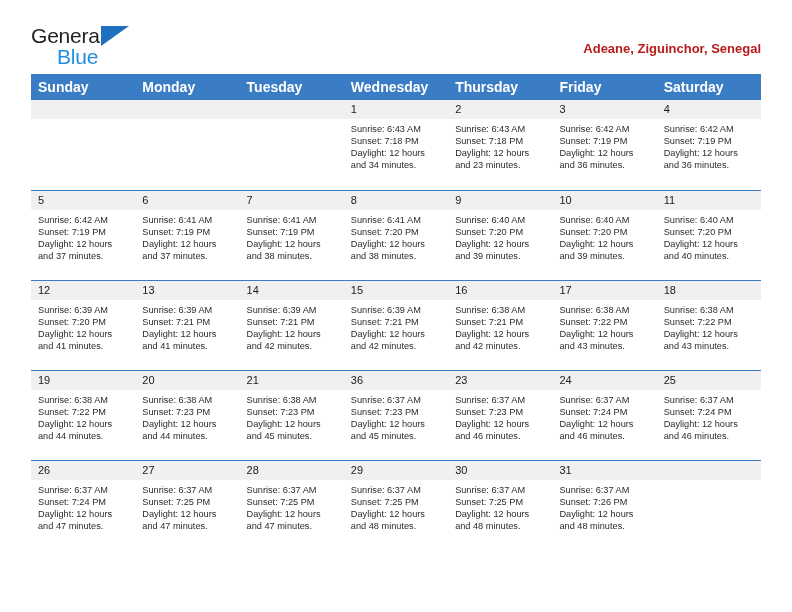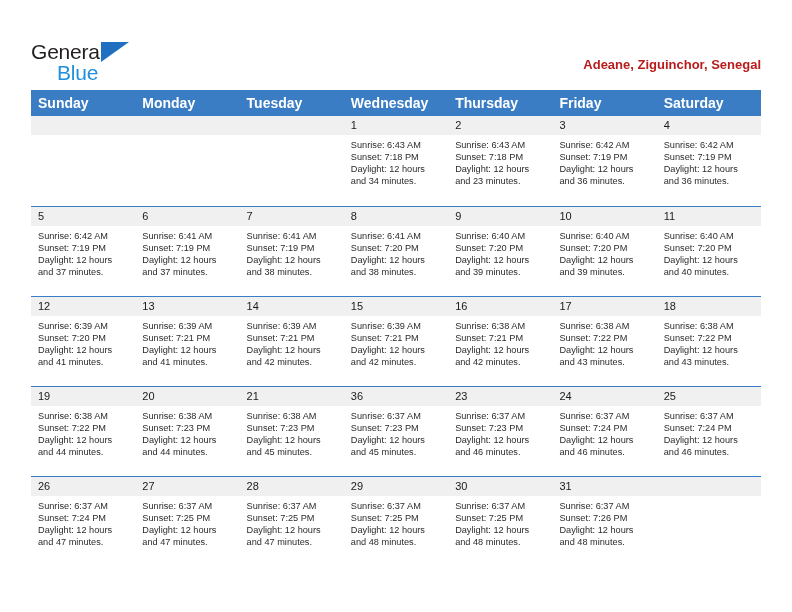--- a/index.html
+++ b/index.html
@@ -13,21 +13,21 @@
     font-family: "Liberation Sans", sans-serif;
     color: #1a1a1a;
     overflow: hidden;
   }
 
   .page {
     position: relative;
     width: 792px;
     height: 612px;
     box-sizing: border-box;
-    padding: 16px 31px;
+    padding: 0 31px;
   }
 
   
   .header {
     display: flex;
     align-items: flex-start;
     justify-content: space-between;
     height: 72px;
     padding-top: 24px;
     box-sizing: border-box;

